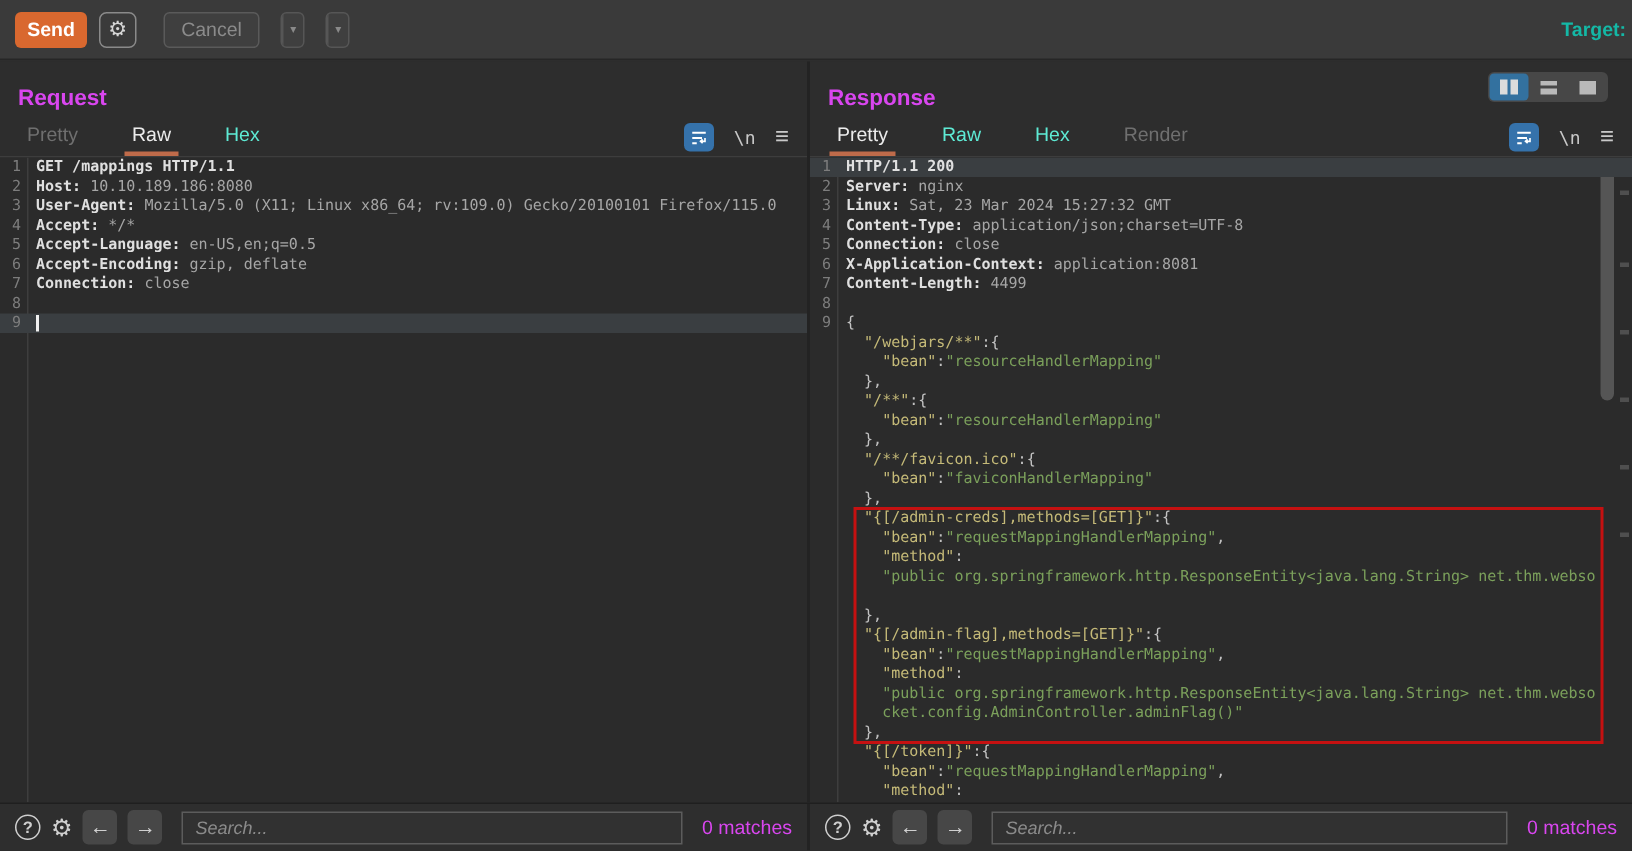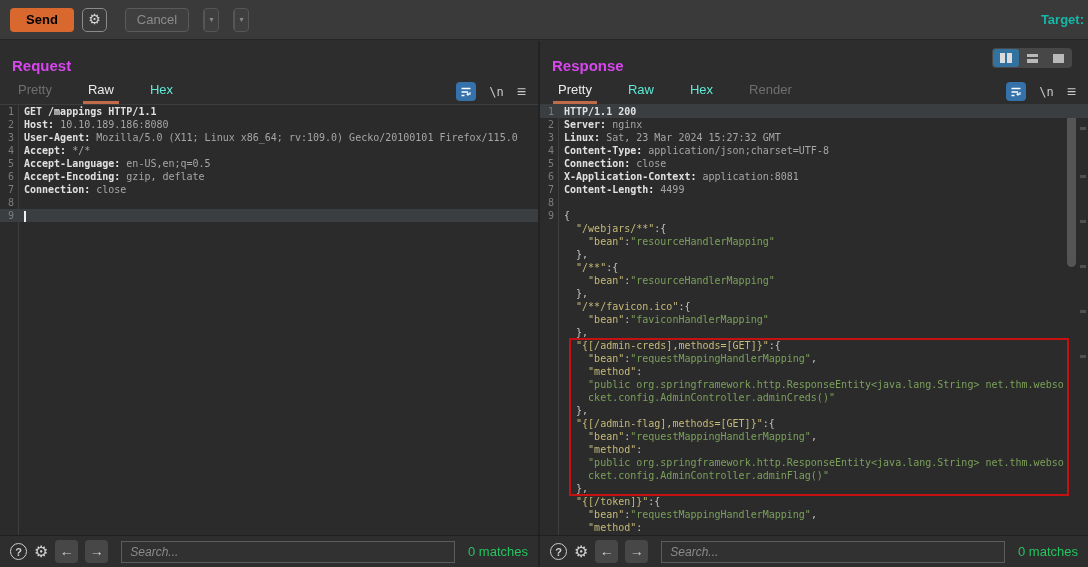--- a/index.html
+++ b/index.html
@@ -5,22 +5,22 @@
   * { margin:0; padding:0; box-sizing:border-box; }
   html,body { width:1088px; height:567px; }
   body {
     position:relative; background:#2d2d2d; overflow:hidden;
     font-family:"Liberation Sans", sans-serif; color:#cfcfcf;
   }
   
   .toolbar { position:absolute; top:0; left:0; right:0; height:40px;
     background:#3a3a3a; border-bottom:1px solid #262626;
     display:flex; align-items:center; padding:0 10px; gap:8px; }
-  .btn-send { width:64px; height:24px; background:#d9682f; border:none; border-radius:4px;
-    color:#000000; font-weight:bold; font-size:13px; font-family:inherit; }
+  .btn-send { width:48px; height:24px; background:#d9682f; border:none; border-radius:4px;
+    color:#ffffff; font-weight:bold; font-size:13px; font-family:inherit; }
   .btn-gear { width:25px; height:24px; background:transparent; border:1px solid #8a8a8a;
     border-radius:5px; color:#d6d6d6; font-size:14px; line-height:21px; text-align:center; }
   .btn-cancel { width:64px; height:24px; background:#3f3f3f; border:1px solid #5a5a5a;
     border-radius:4px; color:#8b8b8b; font-size:13px; font-family:inherit; margin-left:10px; }
   .split { display:flex; height:24px; border:1px solid #565656; border-radius:4px;
     overflow:hidden; margin-left:6px; background:#3f3f3f; }
   .split .main { width:24px; text-align:center; line-height:22px; color:#909090; font-size:14px; }
   .split .drop { width:14px; text-align:center; line-height:22px; color:#8a8a8a; font-size:8px;
     border-left:1px solid #565656; }
   .target { position:absolute; right:4px; top:12px; font-weight:bold; font-size:13px; color:#14b8a6; }
@@ -82,21 +82,21 @@
   .sb-half.left { width:540px; border-right:2px solid #232323; }
   .sb-half.right { flex:1; }
   .help-icon { width:17px; height:17px; border:1.5px solid #cfcfcf; border-radius:50%;
     font-size:11px; font-weight:bold; color:#cfcfcf; text-align:center; line-height:16px; }
   .sb-gear { font-size:16px; color:#cfcfcf; }
   .nav-btn { width:23px; height:23px; background:#474747; border:none; border-radius:4px;
     color:#d0d0d0; font-size:14px; line-height:23px; text-align:center; }
   .search-input { flex:1; height:22px; background:#313131; border:1px solid #5c5c5c;
     color:#22c55e; padding:0 8px; font-size:12px; font-family:inherit; margin:0 6px; }
   .search-input::placeholder { color:#8b8b8b; font-style:italic; }
-  .matches { font-size:13px; color:#22c55e; white-space:nowrap; }
+  .matches { font-size:13px; color:#d946ef; white-space:nowrap; }
 </style>
 </head>
 <body>
 
 <div class="toolbar">
   <button class="btn-send">Send</button>
   <button class="btn-gear">⚙</button>
   <button class="btn-cancel">Cancel</button>
   <div class="split">
     <div class="main">&lt;</div>
@@ -200,21 +200,21 @@
         <div class="row"><span class="ln"></span><span class="seg p">  </span><span class="seg k">"/**"</span><span class="seg p">:{</span></div>
         <div class="row"><span class="ln"></span><span class="seg p">    </span><span class="seg k">"bean"</span><span class="seg p">:</span><span class="seg s">"resourceHandlerMapping"</span></div>
         <div class="row"><span class="ln"></span><span class="seg p">  },</span></div>
         <div class="row"><span class="ln"></span><span class="seg p">  </span><span class="seg k">"/**/favicon.ico"</span><span class="seg p">:{</span></div>
         <div class="row"><span class="ln"></span><span class="seg p">    </span><span class="seg k">"bean"</span><span class="seg p">:</span><span class="seg s">"faviconHandlerMapping"</span></div>
         <div class="row"><span class="ln"></span><span class="seg p">  },</span></div>
         <div class="row"><span class="ln"></span><span class="seg p">  </span><span class="seg k">"{[/admin-creds],methods=[GET]}"</span><span class="seg p">:{</span></div>
         <div class="row"><span class="ln"></span><span class="seg p">    </span><span class="seg k">"bean"</span><span class="seg p">:</span><span class="seg s">"requestMappingHandlerMapping"</span><span class="seg p">,</span></div>
         <div class="row"><span class="ln"></span><span class="seg p">    </span><span class="seg k">"method"</span><span class="seg p">:</span></div>
         <div class="row"><span class="ln"></span><span class="seg p">    </span><span class="seg s">"public org.springframework.http.ResponseEntity&lt;java.lang.String&gt; net.thm.webso</span></div>
-        <div class="row"><span class="ln"></span><span class="seg p">    </span><span class="seg s">cket.config.AdminController.adminCreds()"</span></div>
+        <div class="row"><span class="ln"></span><span class="seg p">    </span></div>
         <div class="row"><span class="ln"></span><span class="seg p">  },</span></div>
         <div class="row"><span class="ln"></span><span class="seg p">  </span><span class="seg k">"{[/admin-flag],methods=[GET]}"</span><span class="seg p">:{</span></div>
         <div class="row"><span class="ln"></span><span class="seg p">    </span><span class="seg k">"bean"</span><span class="seg p">:</span><span class="seg s">"requestMappingHandlerMapping"</span><span class="seg p">,</span></div>
         <div class="row"><span class="ln"></span><span class="seg p">    </span><span class="seg k">"method"</span><span class="seg p">:</span></div>
         <div class="row"><span class="ln"></span><span class="seg p">    </span><span class="seg s">"public org.springframework.http.ResponseEntity&lt;java.lang.String&gt; net.thm.webso</span></div>
         <div class="row"><span class="ln"></span><span class="seg p">    </span><span class="seg s">cket.config.AdminController.adminFlag()"</span></div>
         <div class="row"><span class="ln"></span><span class="seg p">  },</span></div>
         <div class="row"><span class="ln"></span><span class="seg p">  </span><span class="seg k">"{[/token]}"</span><span class="seg p">:{</span></div>
         <div class="row"><span class="ln"></span><span class="seg p">    </span><span class="seg k">"bean"</span><span class="seg p">:</span><span class="seg s">"requestMappingHandlerMapping"</span><span class="seg p">,</span></div>
         <div class="row"><span class="ln"></span><span class="seg p">    </span><span class="seg k">"method"</span><span class="seg p">:</span></div>

